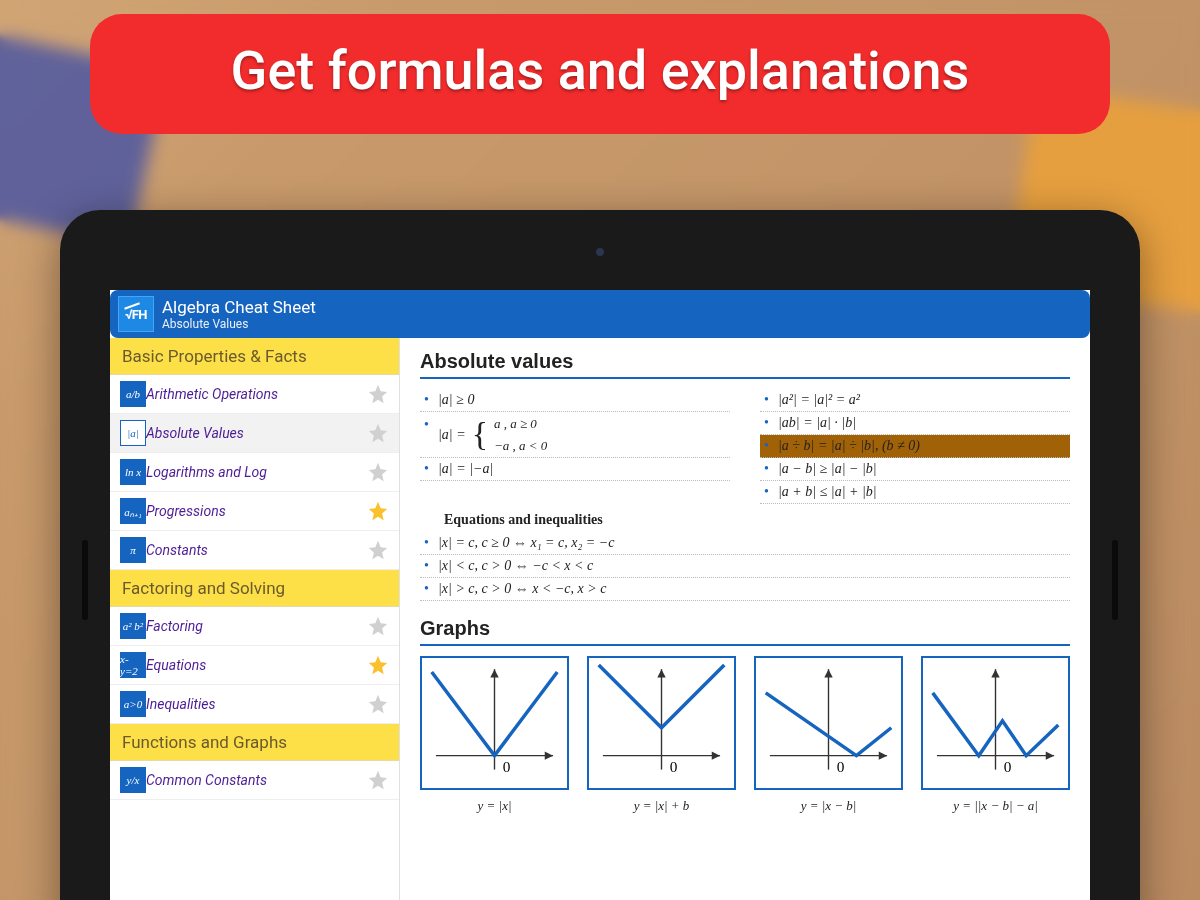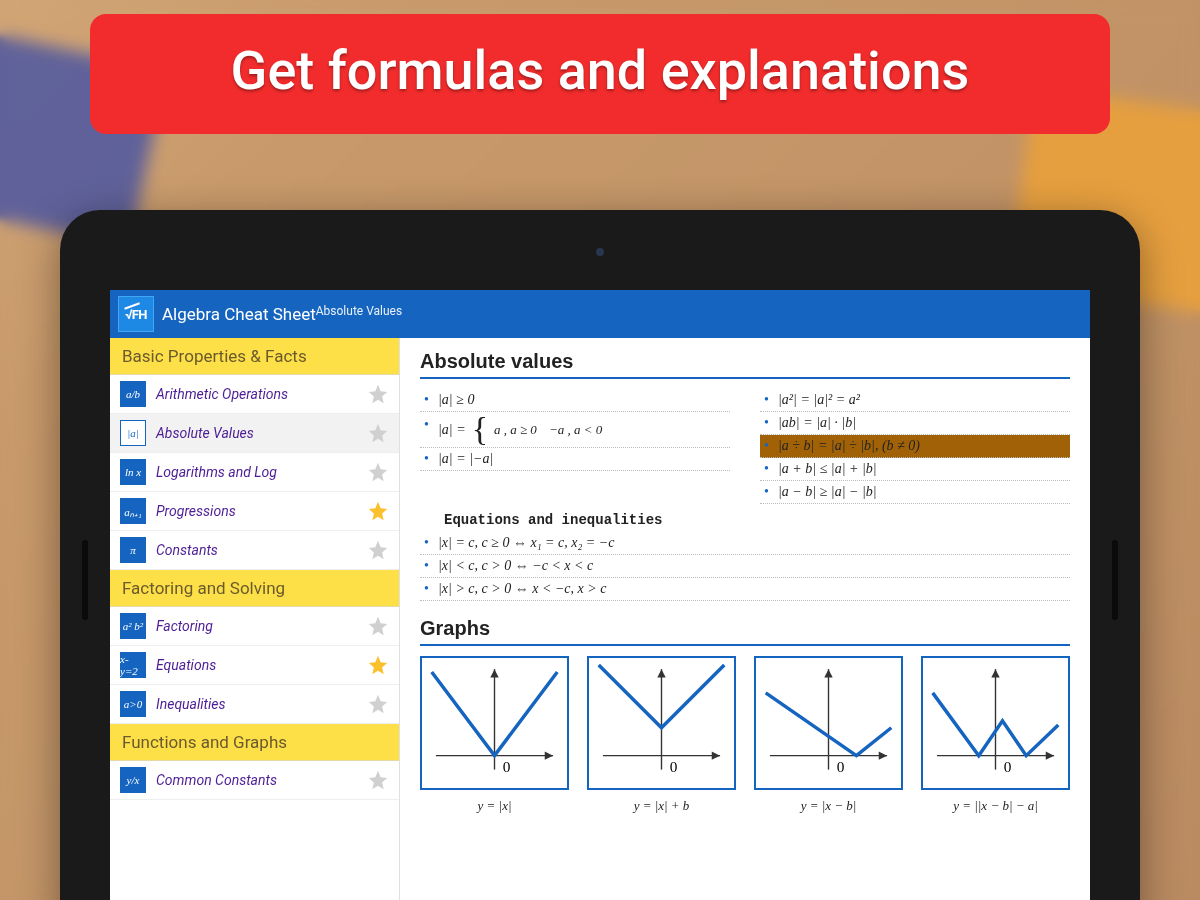--- a/index.html
+++ b/index.html
@@ -15,21 +15,21 @@
 .bg-shape2 { position: absolute; right: -20px; top: 100px; width: 200px; height: 200px; background: #f0a030; transform: rotate(8deg); filter: blur(3px); opacity: 0.9; }
 .bg-overlay { position: absolute; inset: 0; backdrop-filter: blur(8px); background: rgba(200,170,130,0.15); }
 
 .banner {
   position: absolute;
   top: 14px;
   left: 50%;
   transform: translateX(-50%);
   width: 1020px;
   background: #f22c2c;
-  border-radius: 16px;
+  border-radius: 32px;
   padding: 26px 40px 32px;
   text-align: center;
   color: #fff;
   font-size: 54px;
   line-height: 1.15;
   font-weight: 500;
   text-shadow: 0 2px 3px rgba(0,0,0,0.35);
   z-index: 5;
 }
 
@@ -60,50 +60,50 @@
 }
 
 .app-header {
   height: 48px;
   background: #1565c0;
   display: flex;
   align-items: center;
   color: #fff;
   padding: 0 8px;
   gap: 8px;
+  border-radius: 8px;
 }
 .app-icon {
   width: 36px; height: 36px;
   background: #1e88e5;
   border: 1px solid #42a5f5;
   display: flex; align-items: center; justify-content: center;
   font-size: 11px; font-weight: bold;
   position: relative;
 }
 .app-icon::before { content: ""; position: absolute; left: 5px; top: 8px; width: 16px; height: 1.5px; background: #fff; transform: rotate(-20deg);}
 .app-icon-text { font-size: 13px; letter-spacing: -0.5px; }
-.app-titles { display: flex; line-height: 1.2; justify-content: space-between; }
+.app-titles { display: flex; flex-direction: column; line-height: 1.2; justify-content: space-between; }
 .app-title { font-size: 17px; }
 .app-subtitle { font-size: 12px; opacity: 0.9; }
 
 .app-body { display: flex; height: calc(100% - 48px); }
 .sidebar { width: 290px; background: #fff; overflow: hidden; border-right: 1px solid #e0e0e0; }
 .section-header {
   background: #fde047;
   color: #6b5a2e;
   padding: 8px 12px;
   font-size: 17px;
   border-bottom: 1px solid #e6d9a8;
 }
 .nav-item {
   display: flex;
   align-items: center;
   padding: 6px 10px;
   border-bottom: 1px solid #eee;
-  gap: 10px;
   cursor: pointer;
   font-size: 14px;
 }
 .nav-item.selected { background: #f2f2f2; }
 .nav-icon {
   width: 26px; height: 26px;
   background: #1565c0;
   color: #fff;
   display: flex; align-items: center; justify-content: center;
   font-size: 11px;
@@ -117,42 +117,42 @@
 .star svg { width: 100%; height: 100%; }
 
 .content {
   flex: 1;
   padding: 12px 20px;
   overflow: hidden;
   font-family: Georgia, "Times New Roman", serif;
   color: #222;
 }
 .content h2 { font-size: 20px; font-weight: bold; border-bottom: 2px solid #1565c0; padding-bottom: 4px; margin-bottom: 10px; font-family: -apple-system, sans-serif;}
-.content h3 { font-size: 14px; font-weight: bold; margin: 8px 0 4px; font-family: Liberation Mono, monospace; padding-left: 24px; }
+.content h3 { font-size: 14px; font-weight: bold; margin: 8px 0 4px; font-family: Liberation Serif, serif; padding-left: 24px; }
 .formula-cols { display: flex; gap: 30px; }
 .formula-col { flex: 1; }
 .formula-row {
   font-size: 14px;
   padding: 3px 4px 3px 18px;
   border-bottom: 1px dotted #bbb;
   position: relative;
   font-style: italic;
 }
 .formula-row.highlight { background: #a16207; }
 .formula-row::before {
   content: "•";
   position: absolute;
   left: 4px;
   color: #1565c0;
   font-style: normal;
 }
 .formula-row.tall { line-height: 1.5; padding-top: 2px; padding-bottom: 2px;}
 .brace-row { display: flex; align-items: center; gap: 6px; }
 .brace { font-size: 34px; line-height: 0.9; font-family: serif; font-style: normal; }
-.brace-cases { display: flex; flex-direction: row; font-size: 13px; gap: 12px; justify-content: center;}
+.brace-cases { display: flex; flex-direction: column; font-size: 13px; gap: 2px; justify-content: center;}
 
 .graphs-grid { display: flex; gap: 18px; margin-top: 6px; }
 .graph-item { flex: 1; text-align: center; }
 .graph-box {
   border: 2px solid #1565c0;
   aspect-ratio: 1.15;
   position: relative;
   background: #fff;
 }
 .graph-box svg { width: 100%; height: 100%; }
@@ -267,22 +267,22 @@
           <span>−a    , a &lt; 0</span>
         </span>
       </span>
               </div>
               <div class="formula-row">|a| = |−a|</div>
             </div>
             <div class="formula-col">
               <div class="formula-row">|a²| = |a|² = a²</div>
               <div class="formula-row">|ab| = |a| · |b|</div>
               <div class="formula-row highlight">|a ÷ b| = |a| ÷ |b|,  (b ≠ 0)</div>
+              <div class="formula-row">|a − b| ≥ |a| − |b|</div>
               <div class="formula-row">|a + b| ≤ |a| + |b|</div>
-              <div class="formula-row">|a − b| ≥ |a| − |b|</div>
             </div>
           </div>
           <h3>Equations and inequalities</h3>
           <div class="formula-row">|x| = c, c ≥ 0 ⇔ x₁ = c, x₂ = −c</div>
           <div class="formula-row">|x| &lt; c, c &gt; 0 ⇔ −c &lt; x &lt; c</div>
           <div class="formula-row">|x| &gt; c, c &gt; 0 ⇔ x &lt; −c, x &gt; c</div>
           <h2 style="margin-top:16px">Graphs</h2>
           <div class="graphs-grid">
             <div class="graph-item">
     <div class="graph-box">

